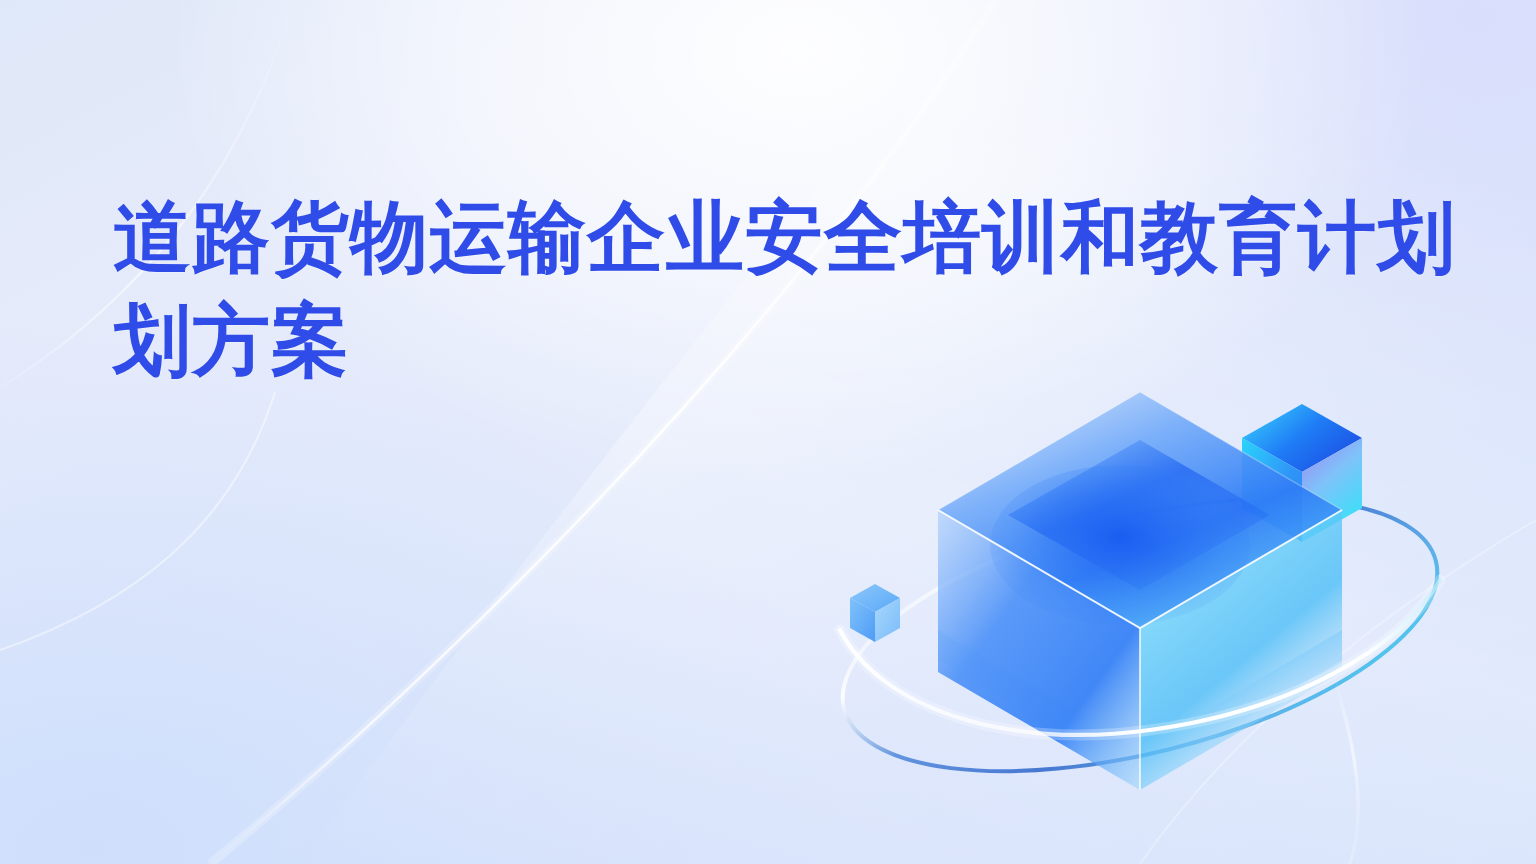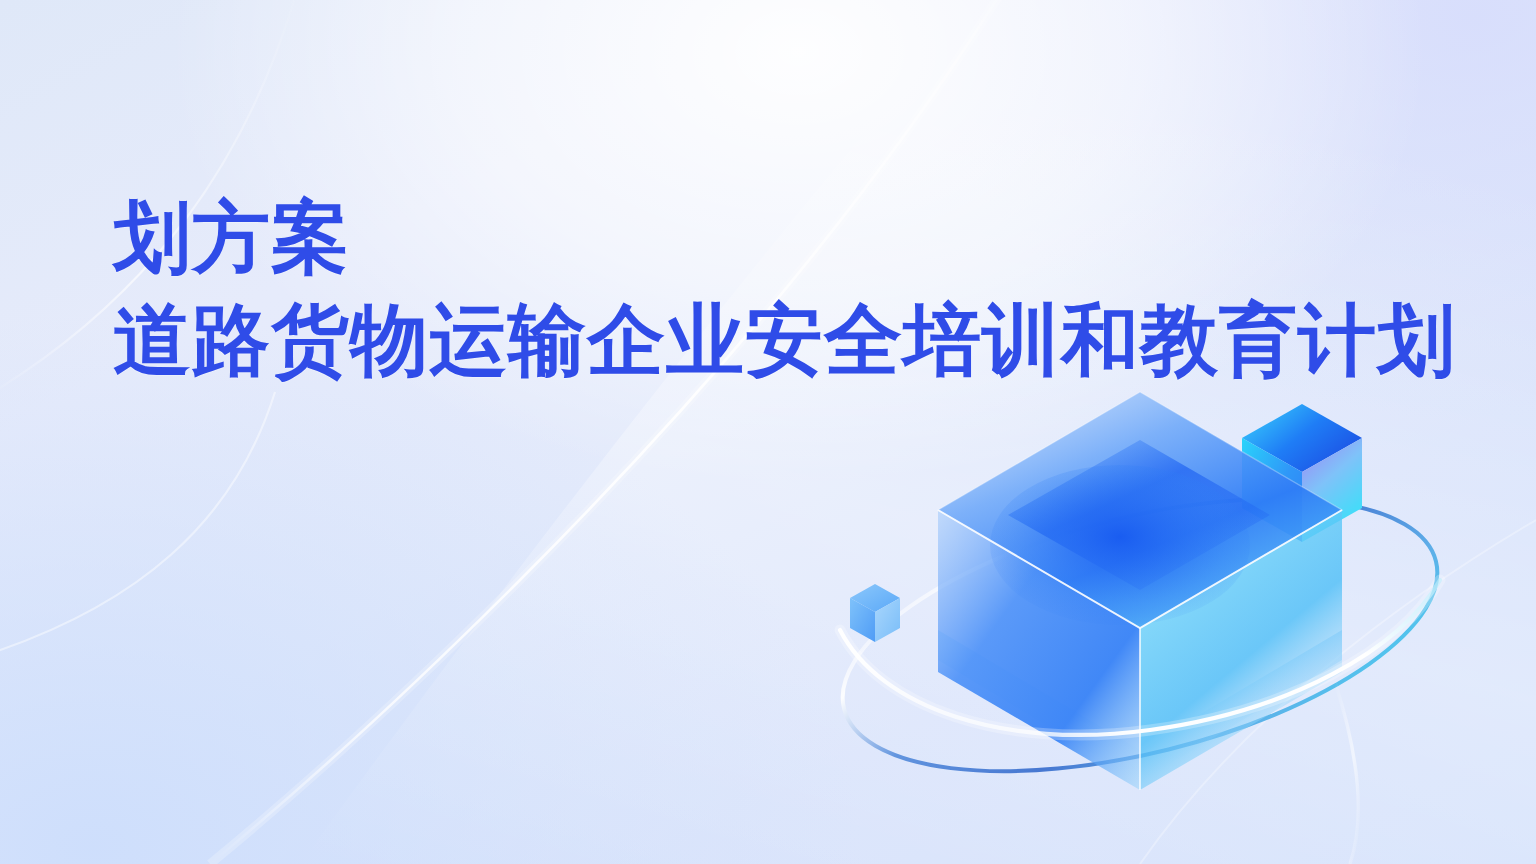--- a/index.html
+++ b/index.html
@@ -89,22 +89,22 @@
     <path d="M 1015 -30 C 880 190 700 400 520 580 C 400 700 300 790 210 864" fill="none" stroke="#ffffff" stroke-opacity="0.22" stroke-width="9"></path>
 
     <path d="M 300 -20 C 250 160 150 300 -20 400" fill="none" stroke="url(#arcCornerGrad)" stroke-width="2.2"></path>
 
     <path d="M 275 392 C 235 520 140 608 -30 660" fill="none" stroke="#ffffff" stroke-opacity="0.45" stroke-width="2.2"></path>
 
     <path d="M 1536 520 C 1400 600 1240 720 1140 864" fill="none" stroke="#ffffff" stroke-opacity="0.30" stroke-width="2"></path>
   </svg>
 
   <div class="title-block">
+    <div class="title-line">道路货物运输企业安全培训和教育计划</div>
     <div class="title-line">划方案</div>
-    <div class="title-line">道路货物运输企业安全培训和教育计划</div>
   </div>
 
   <div class="illus">
     <svg viewBox="0 0 720 534">
       <defs>
 
         <linearGradient id="mcTop" x1="0.15" y1="0" x2="0.85" y2="1">
           <stop offset="0%" stop-color="#bfd9fb" stop-opacity="0.72"></stop>
           <stop offset="30%" stop-color="#6aa6f9" stop-opacity="0.85"></stop>
           <stop offset="62%" stop-color="#2f7df6" stop-opacity="0.95"></stop>

